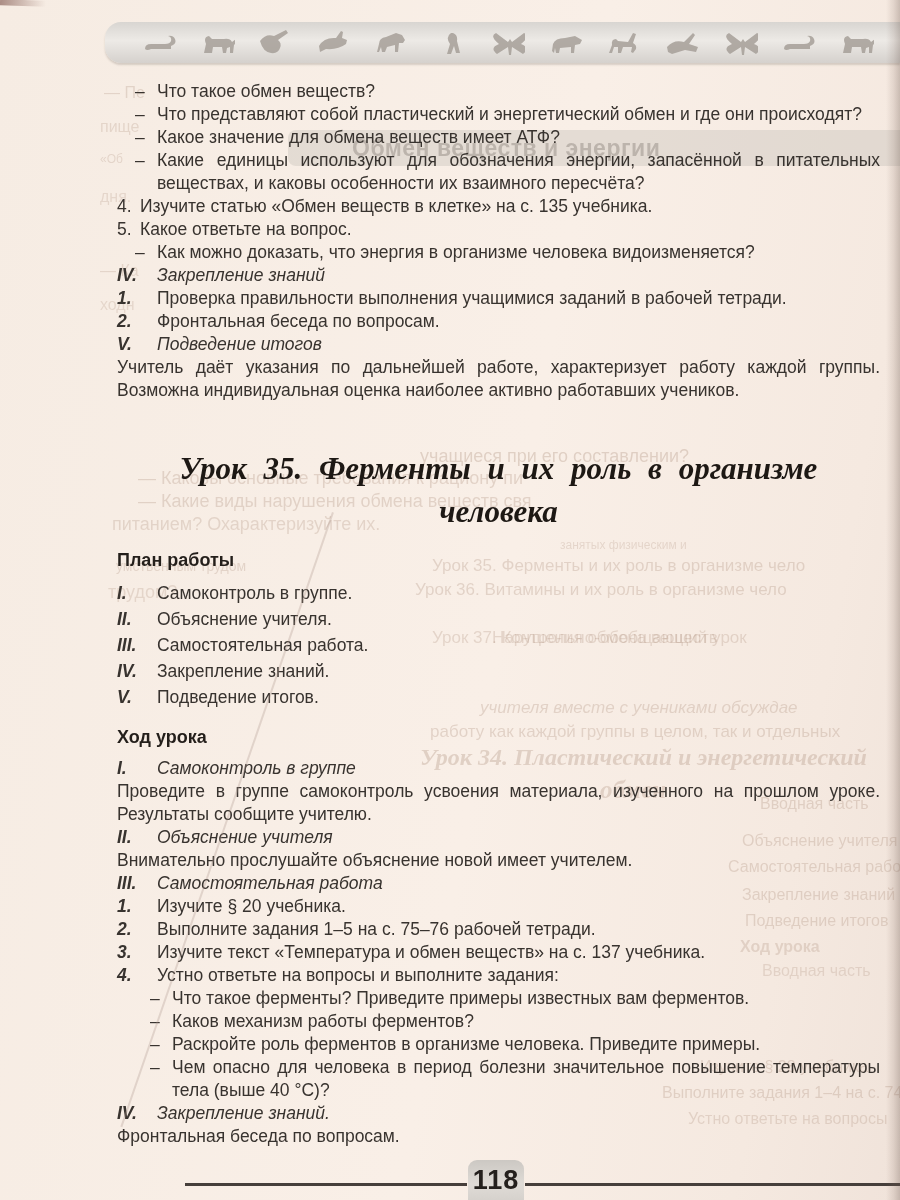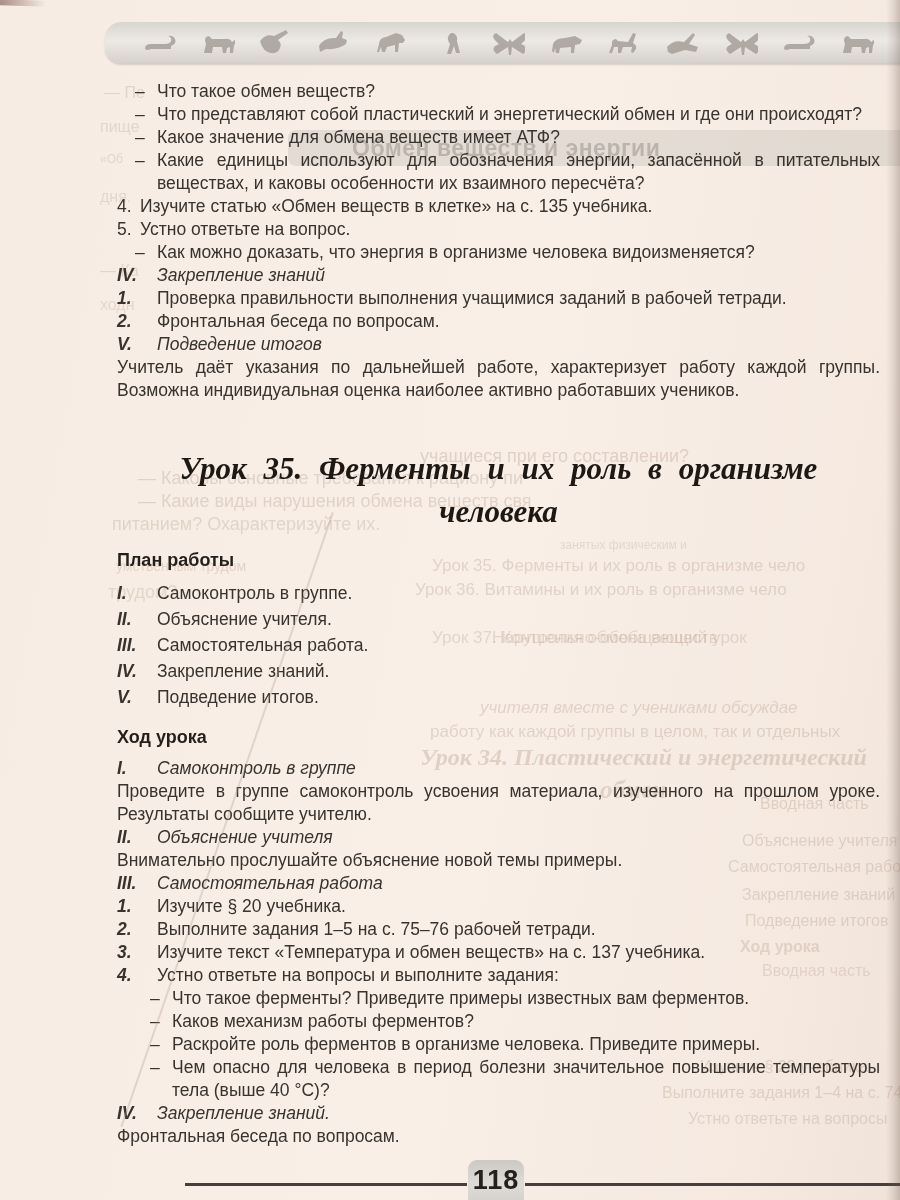--- a/index.html
+++ b/index.html
@@ -180,21 +180,21 @@
       <div class="blk dash">
         <span class="mk">–</span>
         <span class="tx">Какие единицы используют для обозначения энергии, запасённой в питательных веществах, и каковы особенности их взаимного пересчёта?</span>
       </div>
       <div class="blk num">
         <span class="mk">4.</span>
         <span class="tx">Изучите статью «Обмен веществ в клетке» на с. 135 учебника.</span>
       </div>
       <div class="blk num">
         <span class="mk">5.</span>
-        <span class="tx">Устно ответьте на вопрос.</span>
+        <span class="tx">Какое ответьте на вопрос.</span>
       </div>
       <div class="blk dash">
         <span class="mk">–</span>
         <span class="tx">Как можно доказать, что энергия в организме человека видоизменяется?</span>
       </div>
       <div class="blk roman">
         <span class="mk">IV.</span>
         <span class="tx">Закрепление знаний</span>
       </div>
       <div class="blk bnum">
@@ -235,21 +235,21 @@
       <div class="blk head">Ход урока</div>
       <div class="blk roman">
         <span class="mk">I.</span>
         <span class="tx">Самоконтроль в группе</span>
       </div>
       <div class="blk para">Проведите в группе самоконтроль усвоения материала, изученного на прошлом уроке. Результаты сообщите учителю.</div>
       <div class="blk roman">
         <span class="mk">II.</span>
         <span class="tx">Объяснение учителя</span>
       </div>
-      <div class="blk para">Внимательно прослушайте объяснение новой темы примеры.</div>
+      <div class="blk para">Внимательно прослушайте объяснение новой имеет учителем.</div>
       <div class="blk roman">
         <span class="mk">III.</span>
         <span class="tx">Самостоятельная работа</span>
       </div>
       <div class="blk bnum">
         <span class="mk">1.</span>
         <span class="tx">Изучите § 20 учебника.</span>
       </div>
       <div class="blk bnum">
         <span class="mk">2.</span>

